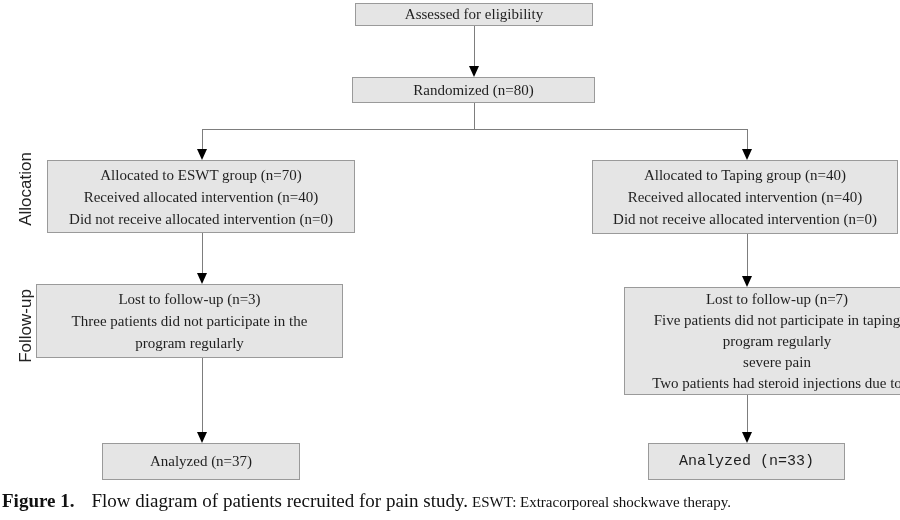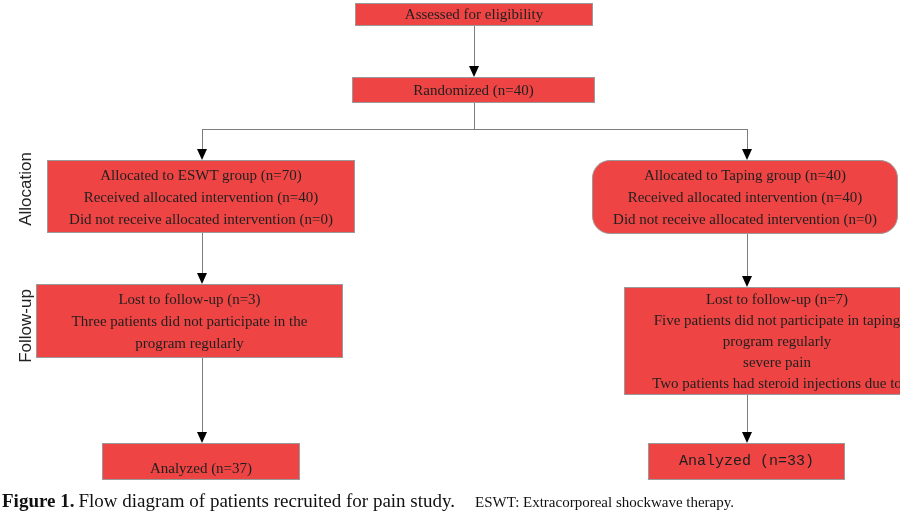--- a/index.html
+++ b/index.html
@@ -13,21 +13,21 @@
     position: relative;
     width: 900px;
     height: 520px;
     background: #ffffff;
     font-family: "Liberation Serif", serif;
     overflow: hidden;
   }
   .box {
     position: absolute;
     box-sizing: border-box;
-    background: #ef4444;
+    background: #e5e5e5;
     border: 1px solid var(--border-color);
     display: flex;
     flex-direction: column;
     align-items: center;
     justify-content: center;
     text-align: center;
     font-size: 15px;
     line-height: 21px;
     color: var(--text-color);
     white-space: nowrap;
@@ -59,70 +59,70 @@
     transform: translate(-50%, -50%) rotate(-90deg);
   }
   .caption {
     position: absolute;
     left: 2px;
     top: 490px;
     font-size: 19px;
     color: #111111;
     white-space: nowrap;
   }
-  .caption .cap-label { font-weight: bold; margin-right: 4px; }
-  .caption .cap-note { font-size: 15px; margin-left: 20px; }
+  .caption .cap-label { font-weight: bold; margin-right: 17px; }
+  .caption .cap-note { font-size: 15px; margin-left: 4px; }
 </style>
 </head>
 <body>
 
 <div class="canvas">
 
   <div class="stage-label" style="left:26px; top:189px;">
     <span>Allocation</span>
   </div>
   <div class="stage-label" style="left:26px; top:326px;">
     <span>Follow-up</span>
   </div>
 
   <div class="box" style="left:355px; top:3px; width:238px; height:23px;">
     <div class="bline">Assessed for eligibility</div>
   </div>
 
   <div class="box" style="left:352px; top:77px; width:243px; height:26px;">
-    <div class="bline">Randomized (n=40)</div>
+    <div class="bline">Randomized (n=80)</div>
   </div>
 
   <div class="box" style="left:47px; top:160px; width:308px; height:73px; line-height:22px;">
     <div class="bline">Allocated to ESWT group (n=70)</div>
     <div class="bline">Received allocated intervention (n=40)</div>
     <div class="bline">Did not receive allocated intervention (n=0)</div>
   </div>
 
-  <div class="box" style="left:592px; top:160px; width:306px; height:74px; line-height:22px;border-radius:18px;">
+  <div class="box" style="left:592px; top:160px; width:306px; height:74px; line-height:22px;">
     <div class="bline">Allocated to Taping group (n=40)</div>
     <div class="bline">Received allocated intervention (n=40)</div>
     <div class="bline">Did not receive allocated intervention (n=0)</div>
   </div>
 
   <div class="box" style="left:36px; top:284px; width:307px; height:74px; line-height:22px;">
     <div class="bline">Lost to follow-up (n=3)</div>
     <div class="bline">Three patients did not participate in the</div>
     <div class="bline">program regularly</div>
   </div>
 
   <div class="box" style="left:624px; top:287px; width:306px; height:108px; line-height:21px;">
     <div class="bline">Lost to follow-up (n=7)</div>
     <div class="bline">Five patients did not participate in taping</div>
     <div class="bline">program regularly</div>
     <div class="bline">severe pain</div>
     <div class="bline">Two patients had steroid injections due to</div>
   </div>
 
-  <div class="box" style="left:102px; top:443px; width:198px; height:37px;justify-content:flex-end;">
+  <div class="box" style="left:102px; top:443px; width:198px; height:37px;">
     <div class="bline">Analyzed (n=37)</div>
   </div>
 
   <div class="box" style="left:648px; top:443px; width:197px; height:37px;font-family:Liberation Mono, monospace;">
     <div class="bline">Analyzed (n=33)</div>
   </div>
 
   <div class="vline" style="left:474px; top:26px; height:41px;"></div>
   <div class="arrow" style="left:469px; top:66px;"></div>
 

